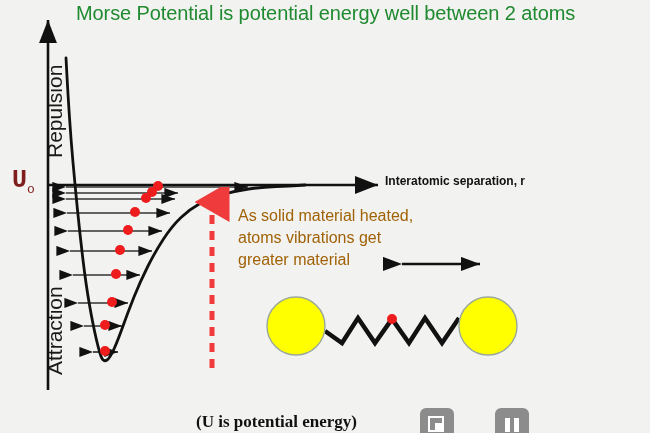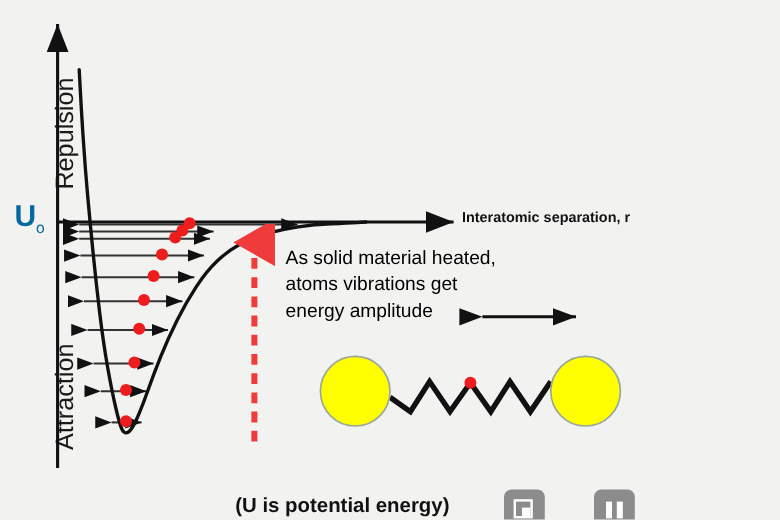--- a/index.html
+++ b/index.html
@@ -22,72 +22,73 @@
     position:absolute;
     font-size:21px;color:#1a1a1a;
     white-space:nowrap;
     transform-origin:0 0;
   }
   #repulsion-label{left:43px;top:158px;transform:rotate(-90deg);}
   #attraction-label{left:43px;top:375px;transform:rotate(-90deg);}
 
   #u0-label{
     position:absolute;left:12px;top:166px;
-    font-family:Liberation Sans, sans-serif;
-    font-weight:bold;font-size:25px;color:#0369a1;
+    font-family:Liberation Mono, monospace;
+    font-weight:bold;font-size:25px;color:#7f1d1d;
     white-space:nowrap;
   }
   #u0-label sub{font-size:13px;font-weight:normal;}
 
   #x-axis-label{
     position:absolute;left:385px;top:174px;
     font-size:12px;font-weight:bold;color:#111;
     white-space:nowrap;
   }
 
   #annotation{
     position:absolute;left:238px;top:205px;
-    font-size:16px;color:#000000;
+    font-size:16px;color:#a16207;
     line-height:22px;white-space:nowrap;
   }
 
   .ctrl-btn{
     position:absolute;top:408px;
     width:34px;height:34px;border-radius:6px;
     background:#8c8c8c;
   }
   #restore-button{left:420px;}
   #pause-button{left:495px;}
   .ctrl-btn svg{position:absolute;left:0;top:0;}
 
   #footnote{
     position:absolute;left:196px;top:412px;
-    font-family:Liberation Sans, sans-serif;
+    font-family:Liberation Serif, serif;
     font-weight:bold;font-size:17px;color:#111;
     white-space:nowrap;
     text-align:right;
   }
 </style>
 </head>
 <body>
 
 <div id="stage">
 
+  <div class="title">Morse Potential is potential energy well between 2 atoms</div>
 
   <div class="axlabel" id="repulsion-label">Repulsion</div>
   <div class="axlabel" id="attraction-label">Attraction</div>
 
   <div id="u0-label"><span>U</span><sub>o</sub></div>
 
   <div id="x-axis-label">Interatomic  separation, r</div>
 
   <div id="annotation">
     <div>As solid material heated,</div>
     <div>atoms vibrations get</div>
-    <div>energy amplitude</div>
+    <div>greater material</div>
   </div>
 
   <svg class="layer" id="diagram-svg">
     <defs>
       <marker id="ah-r" markerWidth="9" markerHeight="9" refX="8" refY="3" orient="auto">
         <path d="M0,0 L8,3 L0,6 z" fill="#111"></path>
       </marker>
       <marker id="ah-l" markerWidth="9" markerHeight="9" refX="8" refY="3" orient="auto">
         <path d="M0,0 L8,3 L0,6 z" fill="#111"></path>
       </marker>

